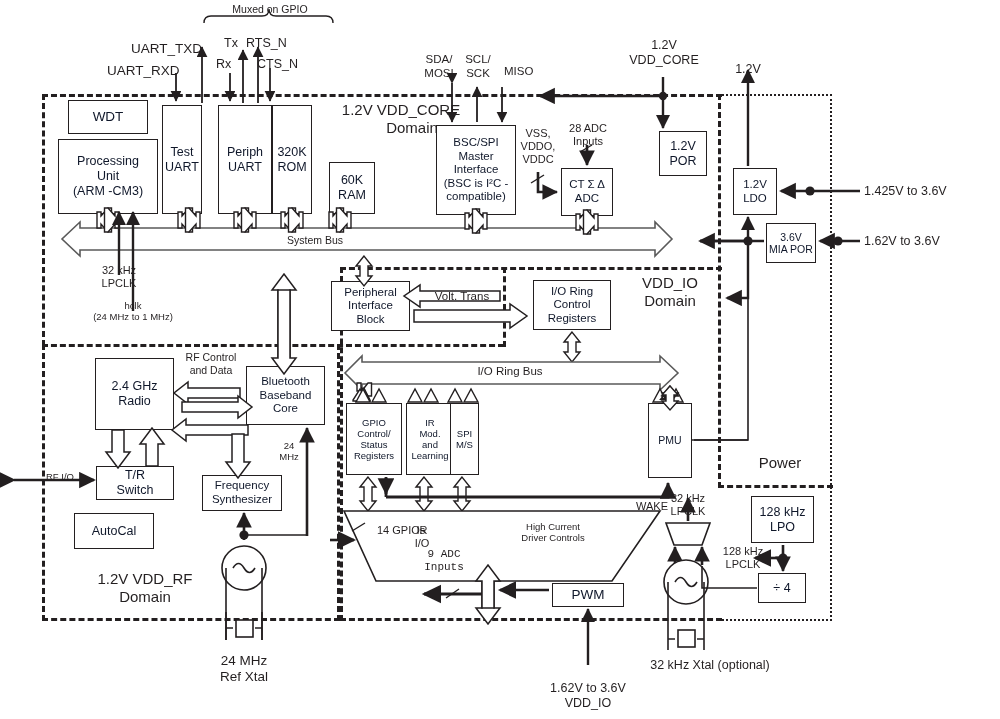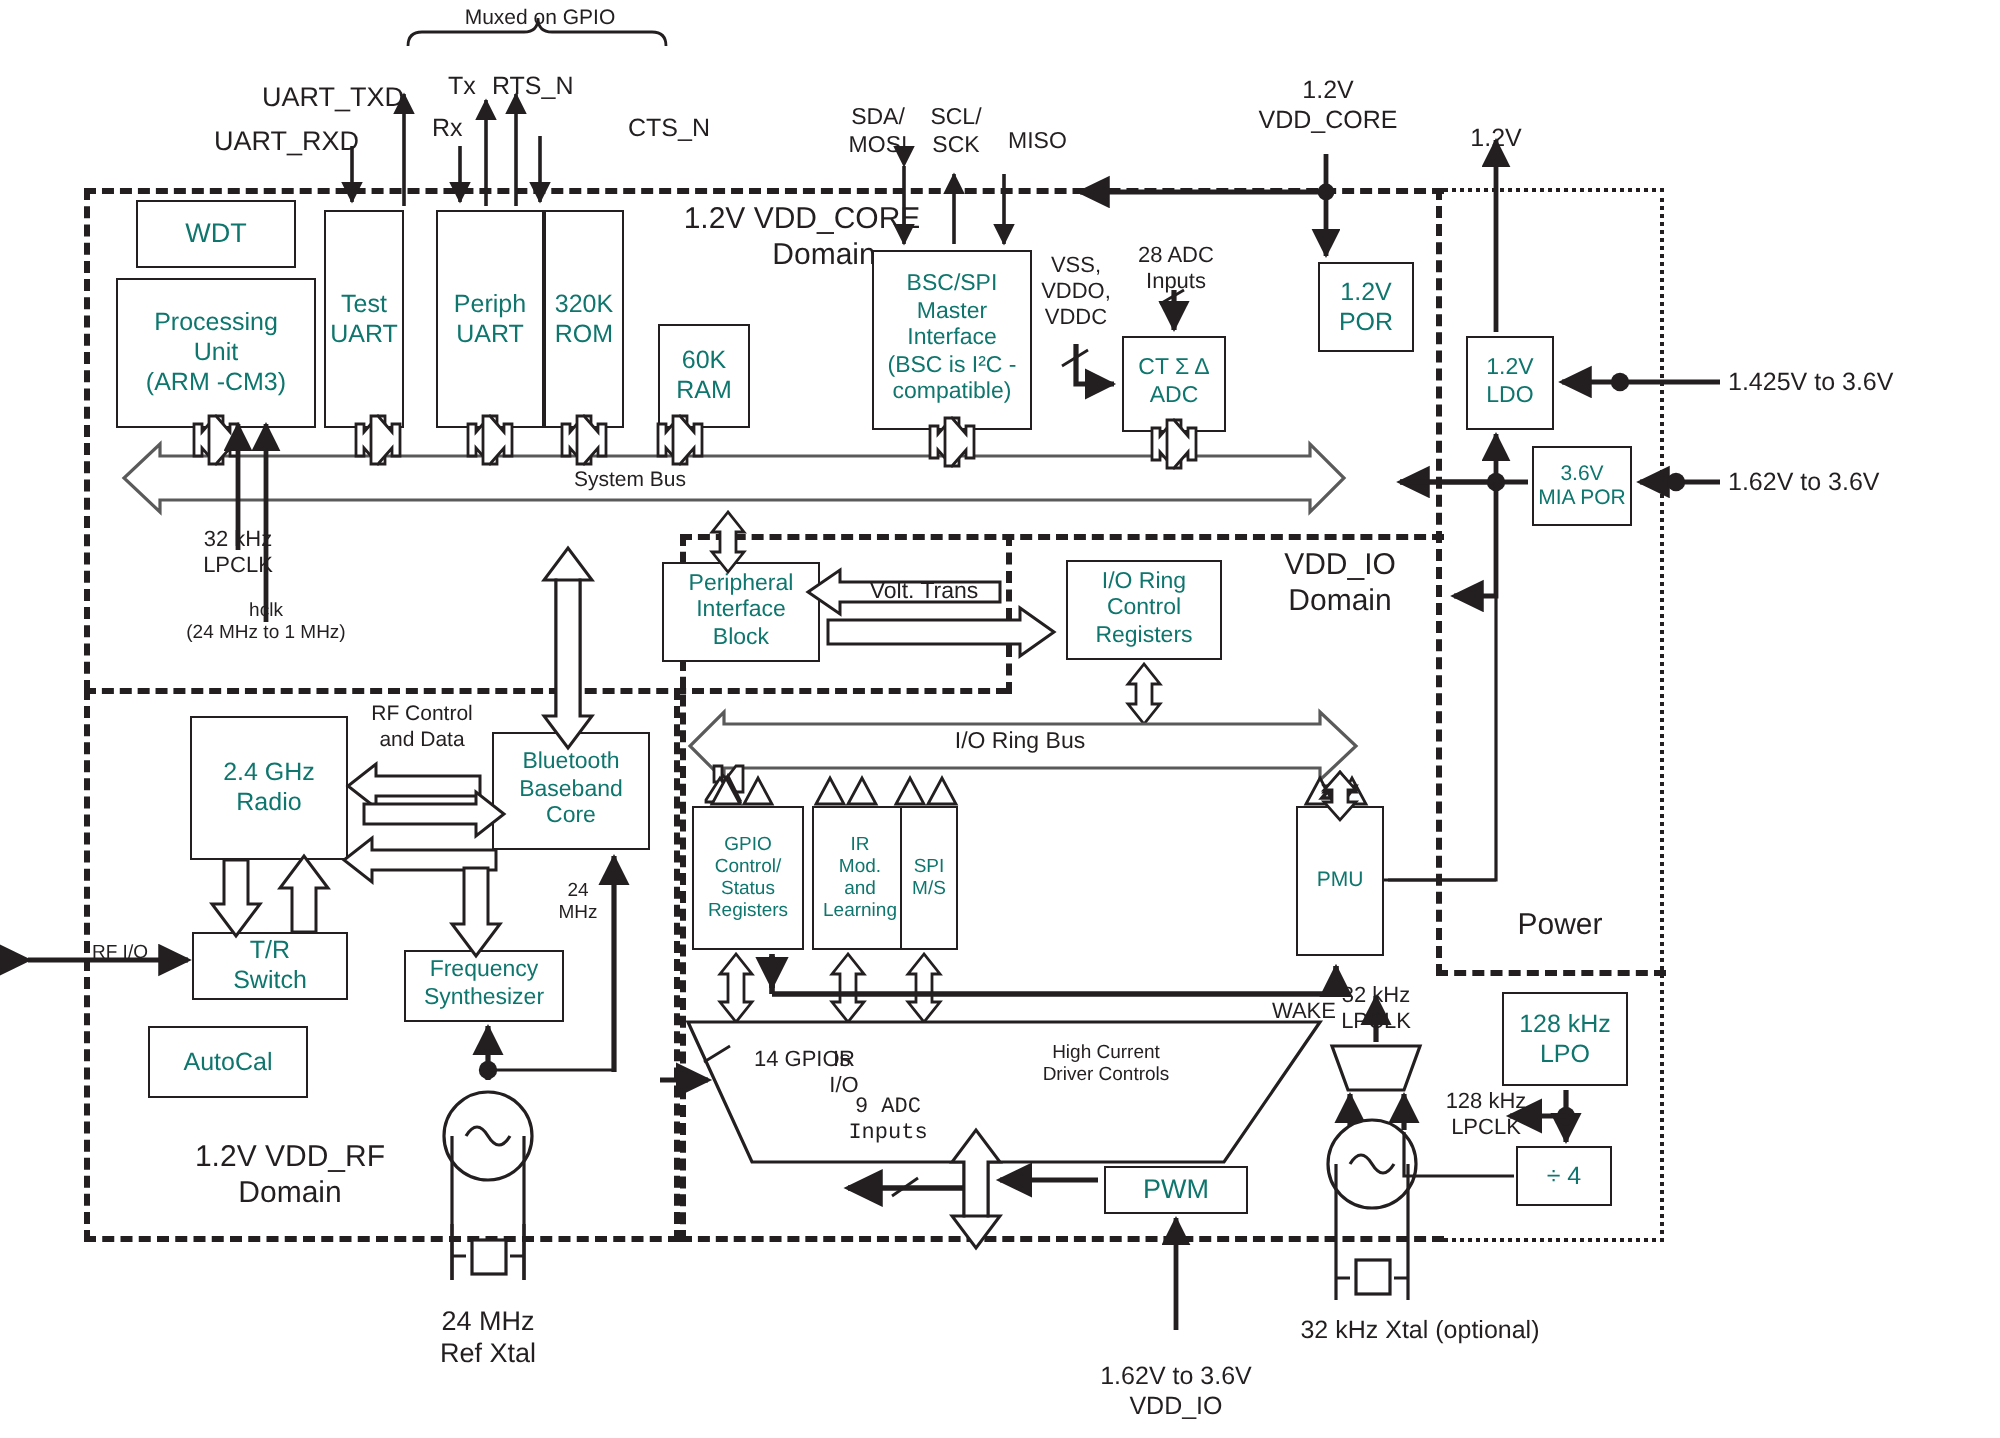--- a/index.html
+++ b/index.html
@@ -2,21 +2,21 @@
 <html><head>
 <meta charset="utf-8">
 <style>
   html,body{margin:0;padding:0;background:#ffffff;}
   body{font-family:"Liberation Sans", sans-serif;color:#231f20;}
   #stage{position:relative;width:1000px;height:719px;overflow:hidden;background:#fff;}
 
   
   .box{position:absolute;border:1.6px solid #231f20;background:#fff;
        display:flex;align-items:center;justify-content:center;text-align:center;
-       line-height:1.18;box-sizing:border-box;color:#0f766e;}
+       line-height:1.18;box-sizing:border-box;color:#0f172a;}
   .box span{display:block;}
   .lbl{position:absolute;color:#231f20;line-height:1.2;white-space:nowrap;}
   .lbl.c{text-align:center;}
   svg.ov{position:absolute;left:0;top:0;width:1000px;height:719px;overflow:visible;pointer-events:none;}
 
   
   .dashbox{position:absolute;box-sizing:border-box;}
   .thinfr{border:2px dotted #231f20;}
   .f8{font-size:11px;}
   .f9{font-size:9.5px;}
@@ -456,21 +456,21 @@
   <div class="lbl f13" style="left:131px;top:41px;">
      <span>UART_TXD</span></div>
   <div class="lbl f13" style="left:107px;top:63px;">
      <span>UART_RXD</span></div>
   <div class="lbl f12" style="left:224px;top:36px;">
      <span>Tx</span></div>
   <div class="lbl f12" style="left:216px;top:57px;">
      <span>Rx</span></div>
   <div class="lbl f12" style="left:246px;top:36px;">
      <span>RTS_N</span></div>
-  <div class="lbl f12" style="left:268px;top:57px;padding-left:46px;">
+  <div class="lbl f12" style="left:257px;top:57px;">
      <span>CTS_N</span></div>
 
   <div class="lbl c f11" style="left:413px;top:53px;width:52px;">
      <span>SDA/</span><br>
      <span>MOSI</span></div>
   <div class="lbl c f11" style="left:458px;top:53px;width:40px;">
      <span>SCL/</span><br>
      <span>SCK</span></div>
   <div class="lbl f11" style="left:504px;top:65px;">
      <span>MISO</span></div>

